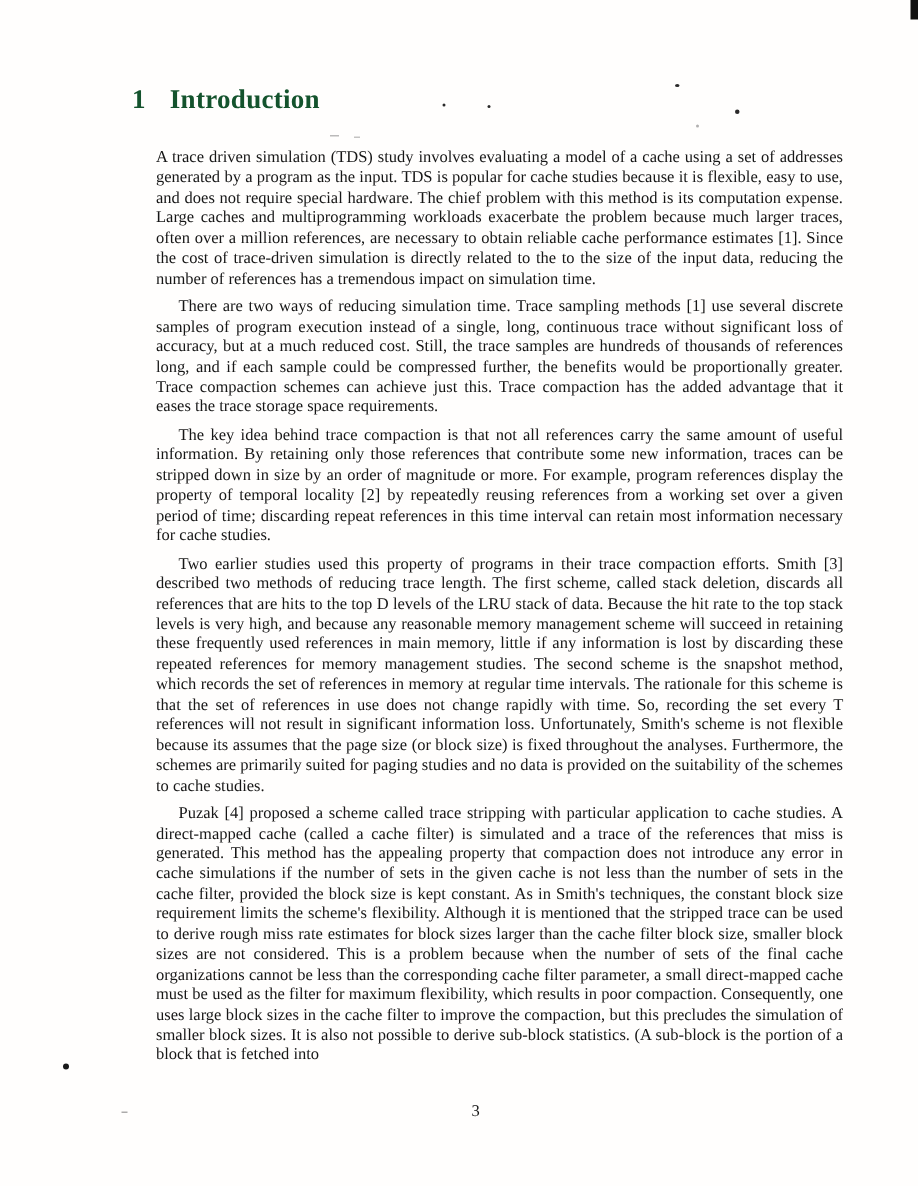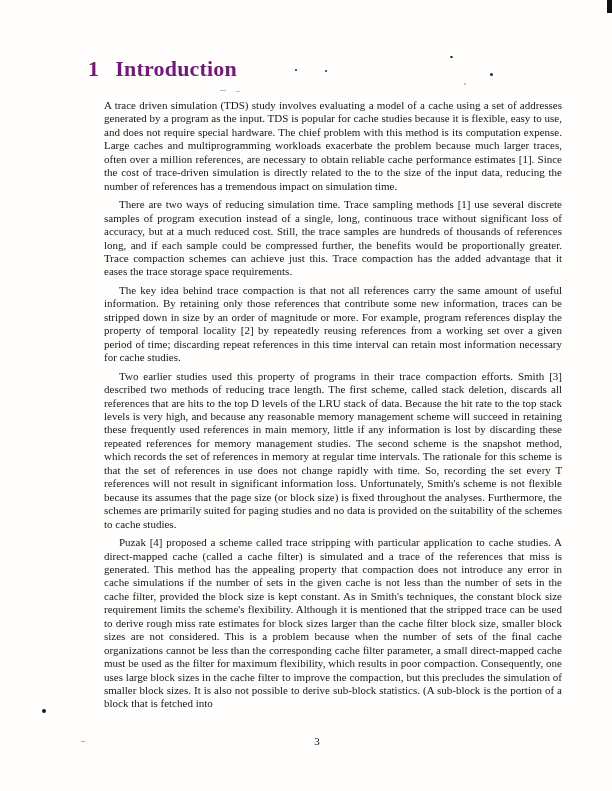--- a/index.html
+++ b/index.html
@@ -52,24 +52,24 @@
     top: 741px;
     width: 4px;
     height: 1px;
     background: rgba(70,70,70,.45);
   }
   .heading {
     position: absolute;
     left: 88px;
     top: 56px;
     margin: 0;
-    font-size: 22px;
+    font-size: 18px;
     font-weight: bold;
     letter-spacing: 0.2px;
-    color: #701a75;
+    color: #14532d;
   }
   .heading .sec-num { margin-right: 16px; }
   .content {
     position: absolute;
     left: 104px;
     top: 99px;
     width: 458px;
     font-size: 11px;
     line-height: 13.45px;
     text-align: justify;

